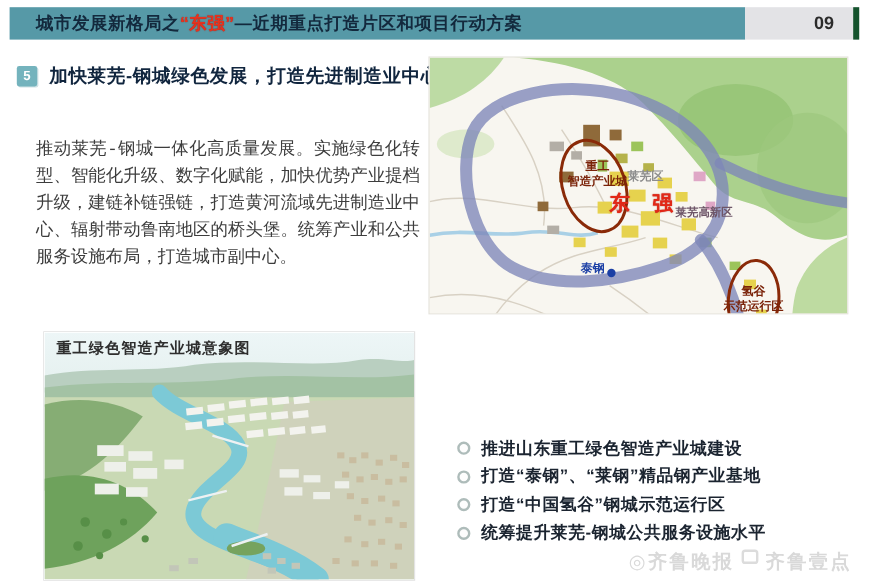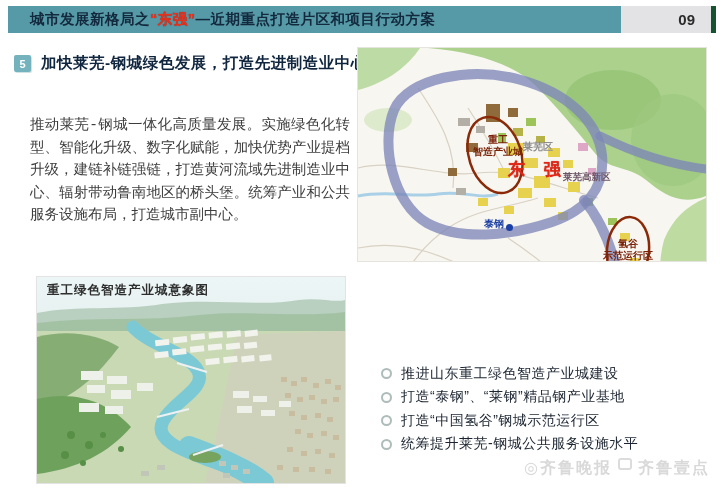--- a/index.html
+++ b/index.html
@@ -43,21 +43,21 @@
   .lbl-east{color:#e32717;font-size:17px;letter-spacing:7px;text-shadow:0 0 1px #b01505;}
   .lbl-blue{color:#1b3fa5;font-size:10px;display:flex;align-items:flex-end;gap:2px;margin-top:36px;}
   .lbl-hitech{color:#6e5668;font-size:9.5px;}
   .dot{display:inline-block;width:7px;height:7px;border-radius:50%;background:#1b3fa5;}
 
   
   .bullets{position:absolute;left:381px;top:362px;margin:0;padding:0;list-style:none;}
   .bullets li{display:flex;align-items:center;height:23.5px;}
   .bullet-ring{width:11px;height:11px;border:2px solid #aebcba;border-radius:50%;background:#fdfdfd;
     flex:0 0 auto;margin-right:9px;}
-  .bullet-text{font-size:14px;font-weight:normal;color:#1b2430;letter-spacing:.5px;white-space:nowrap;}
+  .bullet-text{font-size:14px;font-weight:bold;color:#1b2430;letter-spacing:.5px;white-space:nowrap;}
 
   
   .watermark{position:absolute;right:14px;top:458px;display:flex;gap:6px;
     color:#d9d9d9;font-size:16px;font-weight:bold;letter-spacing:2px;}
   .wm-icon{display:inline-block;width:14px;height:12px;border:2px solid #dcdcdc;border-radius:3px;}
 </style>
 </head>
 <body>
 
 <div class="slide">

